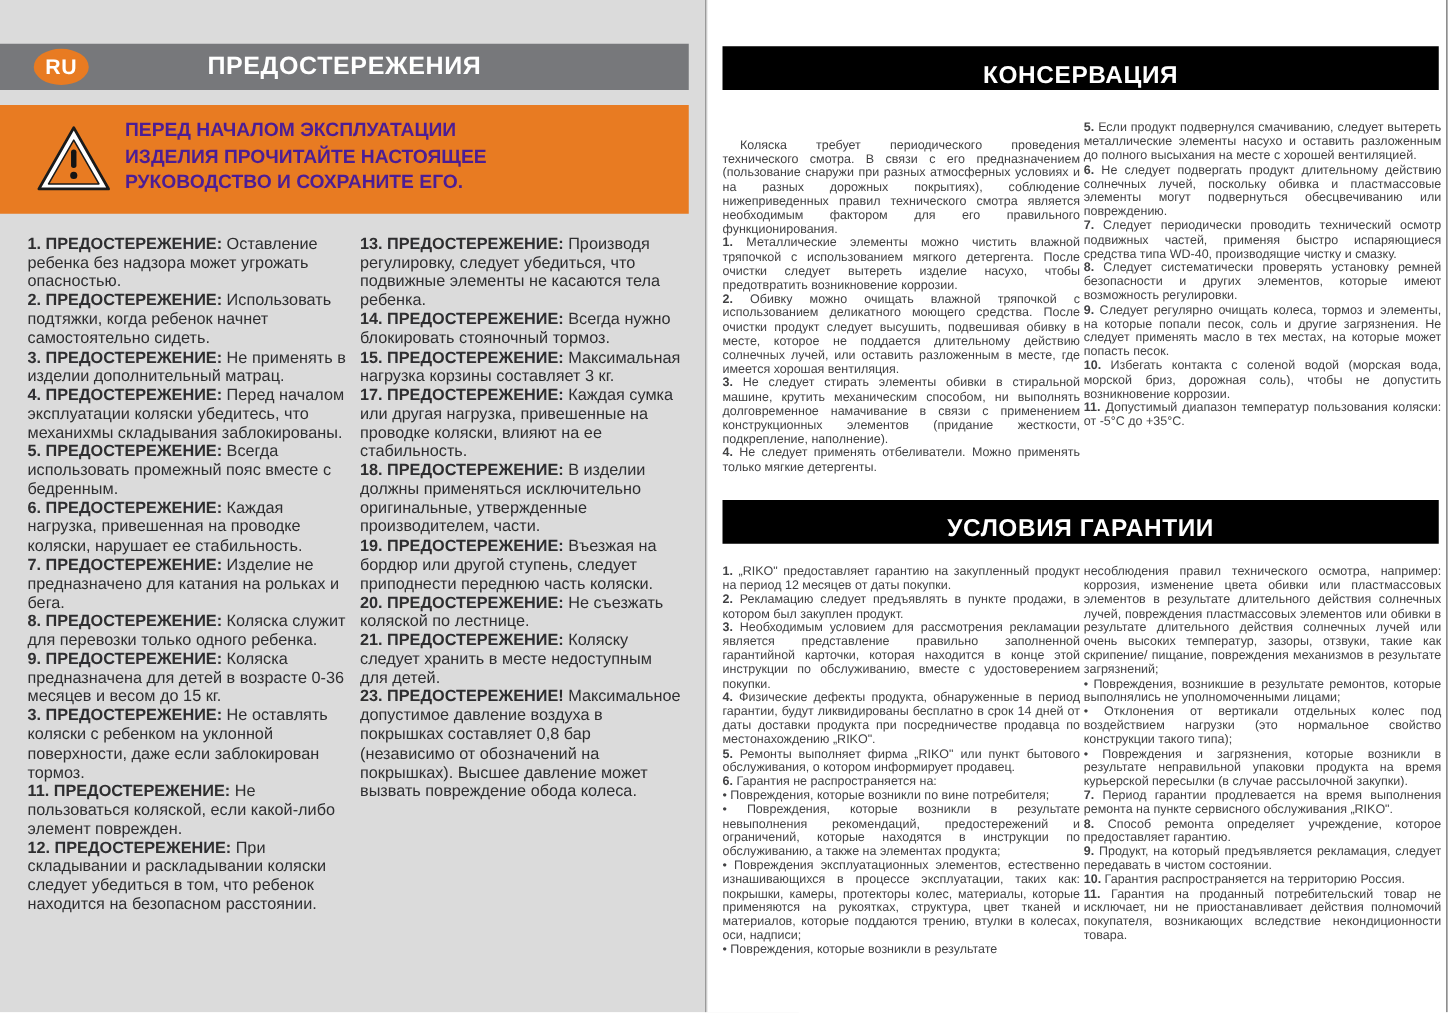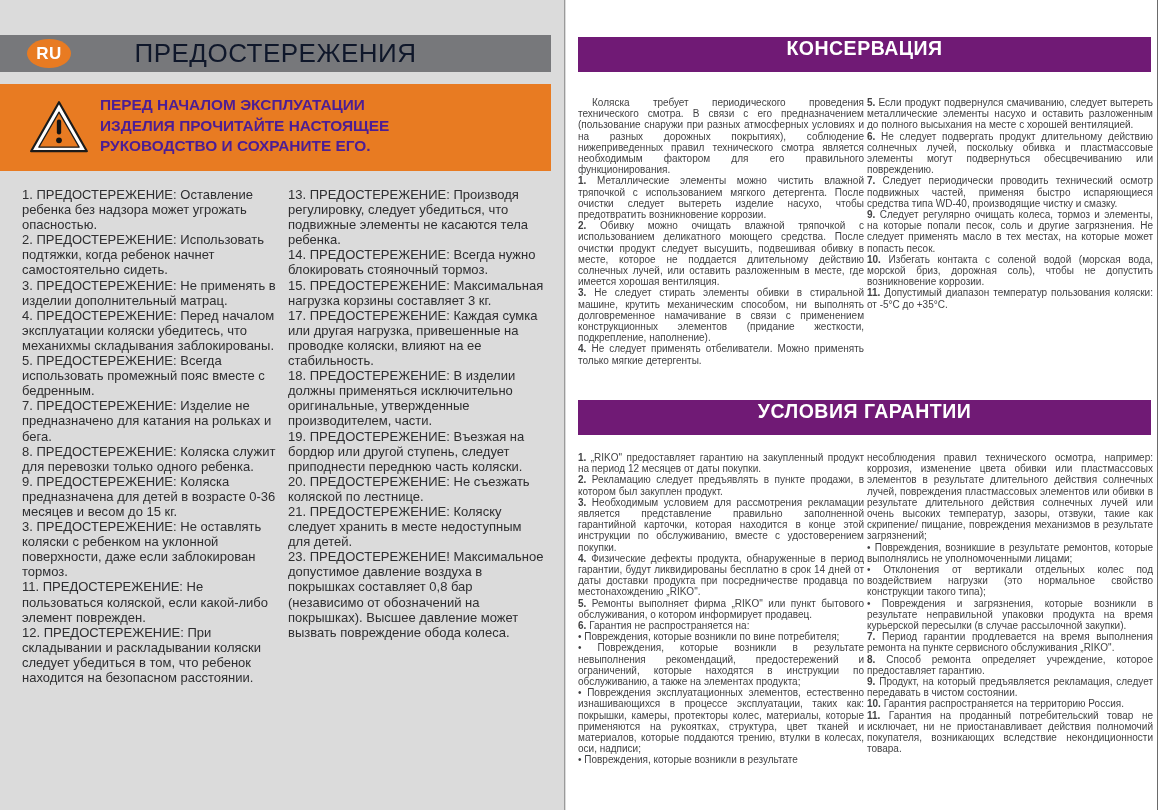--- a/index.html
+++ b/index.html
@@ -6,49 +6,49 @@
   .page{position:relative;width:1160px;height:810px;overflow:hidden;
         font-family:"Liberation Sans", sans-serif;background:#ffffff;}
 
   
   .left-page{position:absolute;left:0;top:0;width:639px;height:810px;background:#dbdbdb;}
   .left-title-bar{position:absolute;left:0;top:35px;width:551px;height:37px;background:#77787b;
                   display:flex;align-items:center;justify-content:center;}
   .lang-badge{position:absolute;left:27px;top:4px;width:44px;height:29px;background:#e87b22;
               border-radius:50%;color:#fff;font-weight:bold;font-size:17px;
               display:flex;align-items:center;justify-content:center;letter-spacing:.5px;}
-  .left-title{color:#0f172a;font-weight:normal;font-size:26px;letter-spacing:.5px;}
+  .left-title{color:#ffffff;font-weight:bold;font-size:20px;letter-spacing:.5px;}
 
   .alert-box{position:absolute;left:0;top:84px;width:551px;height:87px;background:#e87b22;}
   .alert-icon{position:absolute;left:28px;top:12px;width:62px;height:62px;}
   .alert-text{position:absolute;left:100px;top:11px;width:338px;color:#4c1d95;
               font-weight:bold;font-size:15.4px;line-height:20.6px;}
 
   .warn-col{position:absolute;top:187px;width:257px;}
   .warn-col-1{left:22px;}
   .warn-col-2{left:288px;}
   .warn-col p{margin:0;font-size:13px;line-height:15.1px;color:#2e2e30;}
-  .warn-col b{font-weight:normal;}
+  .warn-col b{font-weight:bold;}
 
   
   .page-divider{position:absolute;left:564px;top:0;width:1px;height:810px;background:#9a9a9a;}
   .page-edge{position:absolute;left:1157px;top:0;width:1px;height:810px;background:#6a6a6a;}
 
   
   .right-page{position:absolute;left:566px;top:0;width:591px;height:810px;background:#ffffff;}
-  .section-bar{position:absolute;left:12px;width:573px;height:35px;background:#701a75;
-               display:flex;align-items:flex-start;justify-content:center;
+  .section-bar{position:absolute;left:12px;width:573px;height:35px;background:#000000;
+               display:flex;align-items:flex-end;justify-content:center;
                color:#ffffff;font-weight:bold;font-size:19.5px;letter-spacing:.5px;}
   .bar-conservation{top:37px;}
   .bar-warranty{top:400px;}
 
   .small-col{position:absolute;width:286px;text-align:justify;}
   .small-col p{margin:0;font-size:10px;line-height:11.2px;color:#424244;}
   .small-col b{font-weight:bold;}
-  .small-col p.indent{text-indent:14px;}
+  .small-col p.indent{text-indent:14px;margin-top:14px;}
   .cons-col-1{left:12px;top:97px;}
   .cons-col-2{left:301px;top:97px;}
   .warr-col-1{left:12px;top:452px;}
   .warr-col-2{left:301px;top:452px;}
 </style>
 </head>
 <body>
 
 <div class="page">
 
@@ -67,20 +67,21 @@
       </svg>
       <div class="alert-text">ПЕРЕД НАЧАЛОМ ЭКСПЛУАТАЦИИ ИЗДЕЛИЯ ПРОЧИТАЙТЕ НАСТОЯЩЕЕ РУКОВОДСТВО И СОХРАНИТЕ ЕГО.</div>
     </div>
 
     <div class="warn-col warn-col-1">
         <p><b>1. ПРЕДОСТЕРЕЖЕНИЕ: </b>Оставление ребенка без надзора может угрожать опасностью.</p>
         <p><b>2. ПРЕДОСТЕРЕЖЕНИЕ: </b>Использовать подтяжки, когда ребенок начнет самостоятельно сидеть.</p>
         <p><b>3. ПРЕДОСТЕРЕЖЕНИЕ: </b>Не применять в изделии дополнительный матрац.</p>
         <p><b>4. ПРЕДОСТЕРЕЖЕНИЕ: </b>Перед началом эксплуатации коляски убедитесь, что механихмы складывания заблокированы.</p>
         <p><b>5. ПРЕДОСТЕРЕЖЕНИЕ: </b>Всегда использовать промежный пояс вместе с бедренным.</p>
+        <p><b>6. ПРЕДОСТЕРЕЖЕНИЕ: </b>Каждая нагрузка, привешенная на проводке коляски, нарушает ее стабильность.</p>
         <p><b>7. ПРЕДОСТЕРЕЖЕНИЕ: </b>Изделие не предназначено для катания на рольках и бега.</p>
         <p><b>8. ПРЕДОСТЕРЕЖЕНИЕ: </b>Коляска служит для перевозки только одного ребенка.</p>
         <p><b>9. ПРЕДОСТЕРЕЖЕНИЕ: </b>Коляска предназначена для детей в возрасте 0-36 месяцев и весом до 15 кг.</p>
         <p><b>3. ПРЕДОСТЕРЕЖЕНИЕ: </b>Не оставлять коляски с ребенком на уклонной поверхности, даже если заблокирован тормоз.</p>
         <p><b>11. ПРЕДОСТЕРЕЖЕНИЕ: </b>Не пользоваться коляской, если какой-либо элемент поврежден.</p>
         <p><b>12. ПРЕДОСТЕРЕЖЕНИЕ: </b>При складывании и раскладывании коляски следует убедиться в том, что ребенок находится на безопасном расстоянии.</p>
       </div>
     <div class="warn-col warn-col-2">
         <p><b>13. ПРЕДОСТЕРЕЖЕНИЕ: </b>Производя регулировку, следует убедиться, что подвижные элементы не касаются тела ребенка.</p>
         <p><b>14. ПРЕДОСТЕРЕЖЕНИЕ: </b>Всегда нужно блокировать стояночный тормоз.</p>
@@ -104,20 +105,21 @@
         <p class="indent">Коляска требует периодического проведения технического смотра. В связи с его предназначением (пользование снаружи при разных атмосферных условиях и на разных дорожных покрытиях), соблюдение нижеприведенных правил технического смотра является необходимым фактором для его правильного функционирования.</p>
         <p><b>1. </b>Металлические элементы можно чистить влажной тряпочкой с использованием мягкого детергента. После очистки следует вытереть изделие насухо, чтобы предотвратить возникновение коррозии.</p>
         <p><b>2. </b>Обивку можно очищать влажной тряпочкой с использованием деликатного моющего средства. После очистки продукт следует высушить, подвешивая обивку в месте, которое не поддается длительному действию солнечных лучей, или оставить разложенным в месте, где имеется хорошая вентиляция.</p>
         <p><b>3. </b>Не следует стирать элементы обивки в стиральной машине, крутить механическим способом, ни выполнять долговременное намачивание в связи с применением конструкционных элементов (придание жесткости, подкрепление, наполнение).</p>
         <p><b>4. </b>Не следует применять отбеливатели. Можно применять только мягкие детергенты.</p>
       </div>
     <div class="small-col cons-col-2">
         <p><b>5. </b>Если продукт подвернулся смачиванию, следует вытереть металлические элементы насухо и оставить разложенным до полного высыхания на месте с хорошей вентиляцией.</p>
         <p><b>6. </b>Не следует подвергать продукт длительному действию солнечных лучей, поскольку обивка и пластмассовые элементы могут подвернуться обесцвечиванию или повреждению.</p>
         <p><b>7. </b>Следует периодически проводить технический осмотр подвижных частей, применяя быстро испаряющиеся средства типа WD-40, производящие чистку и смазку.</p>
+        <p><b>8. </b>Следует систематически проверять установку ремней безопасности и других элементов, которые имеют возможность регулировки.</p>
         <p><b>9. </b>Следует регулярно очищать колеса, тормоз и элементы, на которые попали песок, соль и другие загрязнения. Не следует применять масло в тех местах, на которые может попасть песок.</p>
         <p><b>10. </b>Избегать контакта с соленой водой (морская вода, морской бриз, дорожная соль), чтобы не допустить возникновение коррозии.</p>
         <p><b>11. </b>Допустимый диапазон температур пользования коляски: от -5°C до +35°C.</p>
       </div>
 
     <div class="section-bar bar-warranty">
       <span>УСЛОВИЯ ГАРАНТИИ</span>
     </div>
     <div class="small-col warr-col-1">
         <p><b>1. </b>„RIKO" предоставляет гарантию на закупленный продукт на период 12 месяцев от даты покупки.</p>

